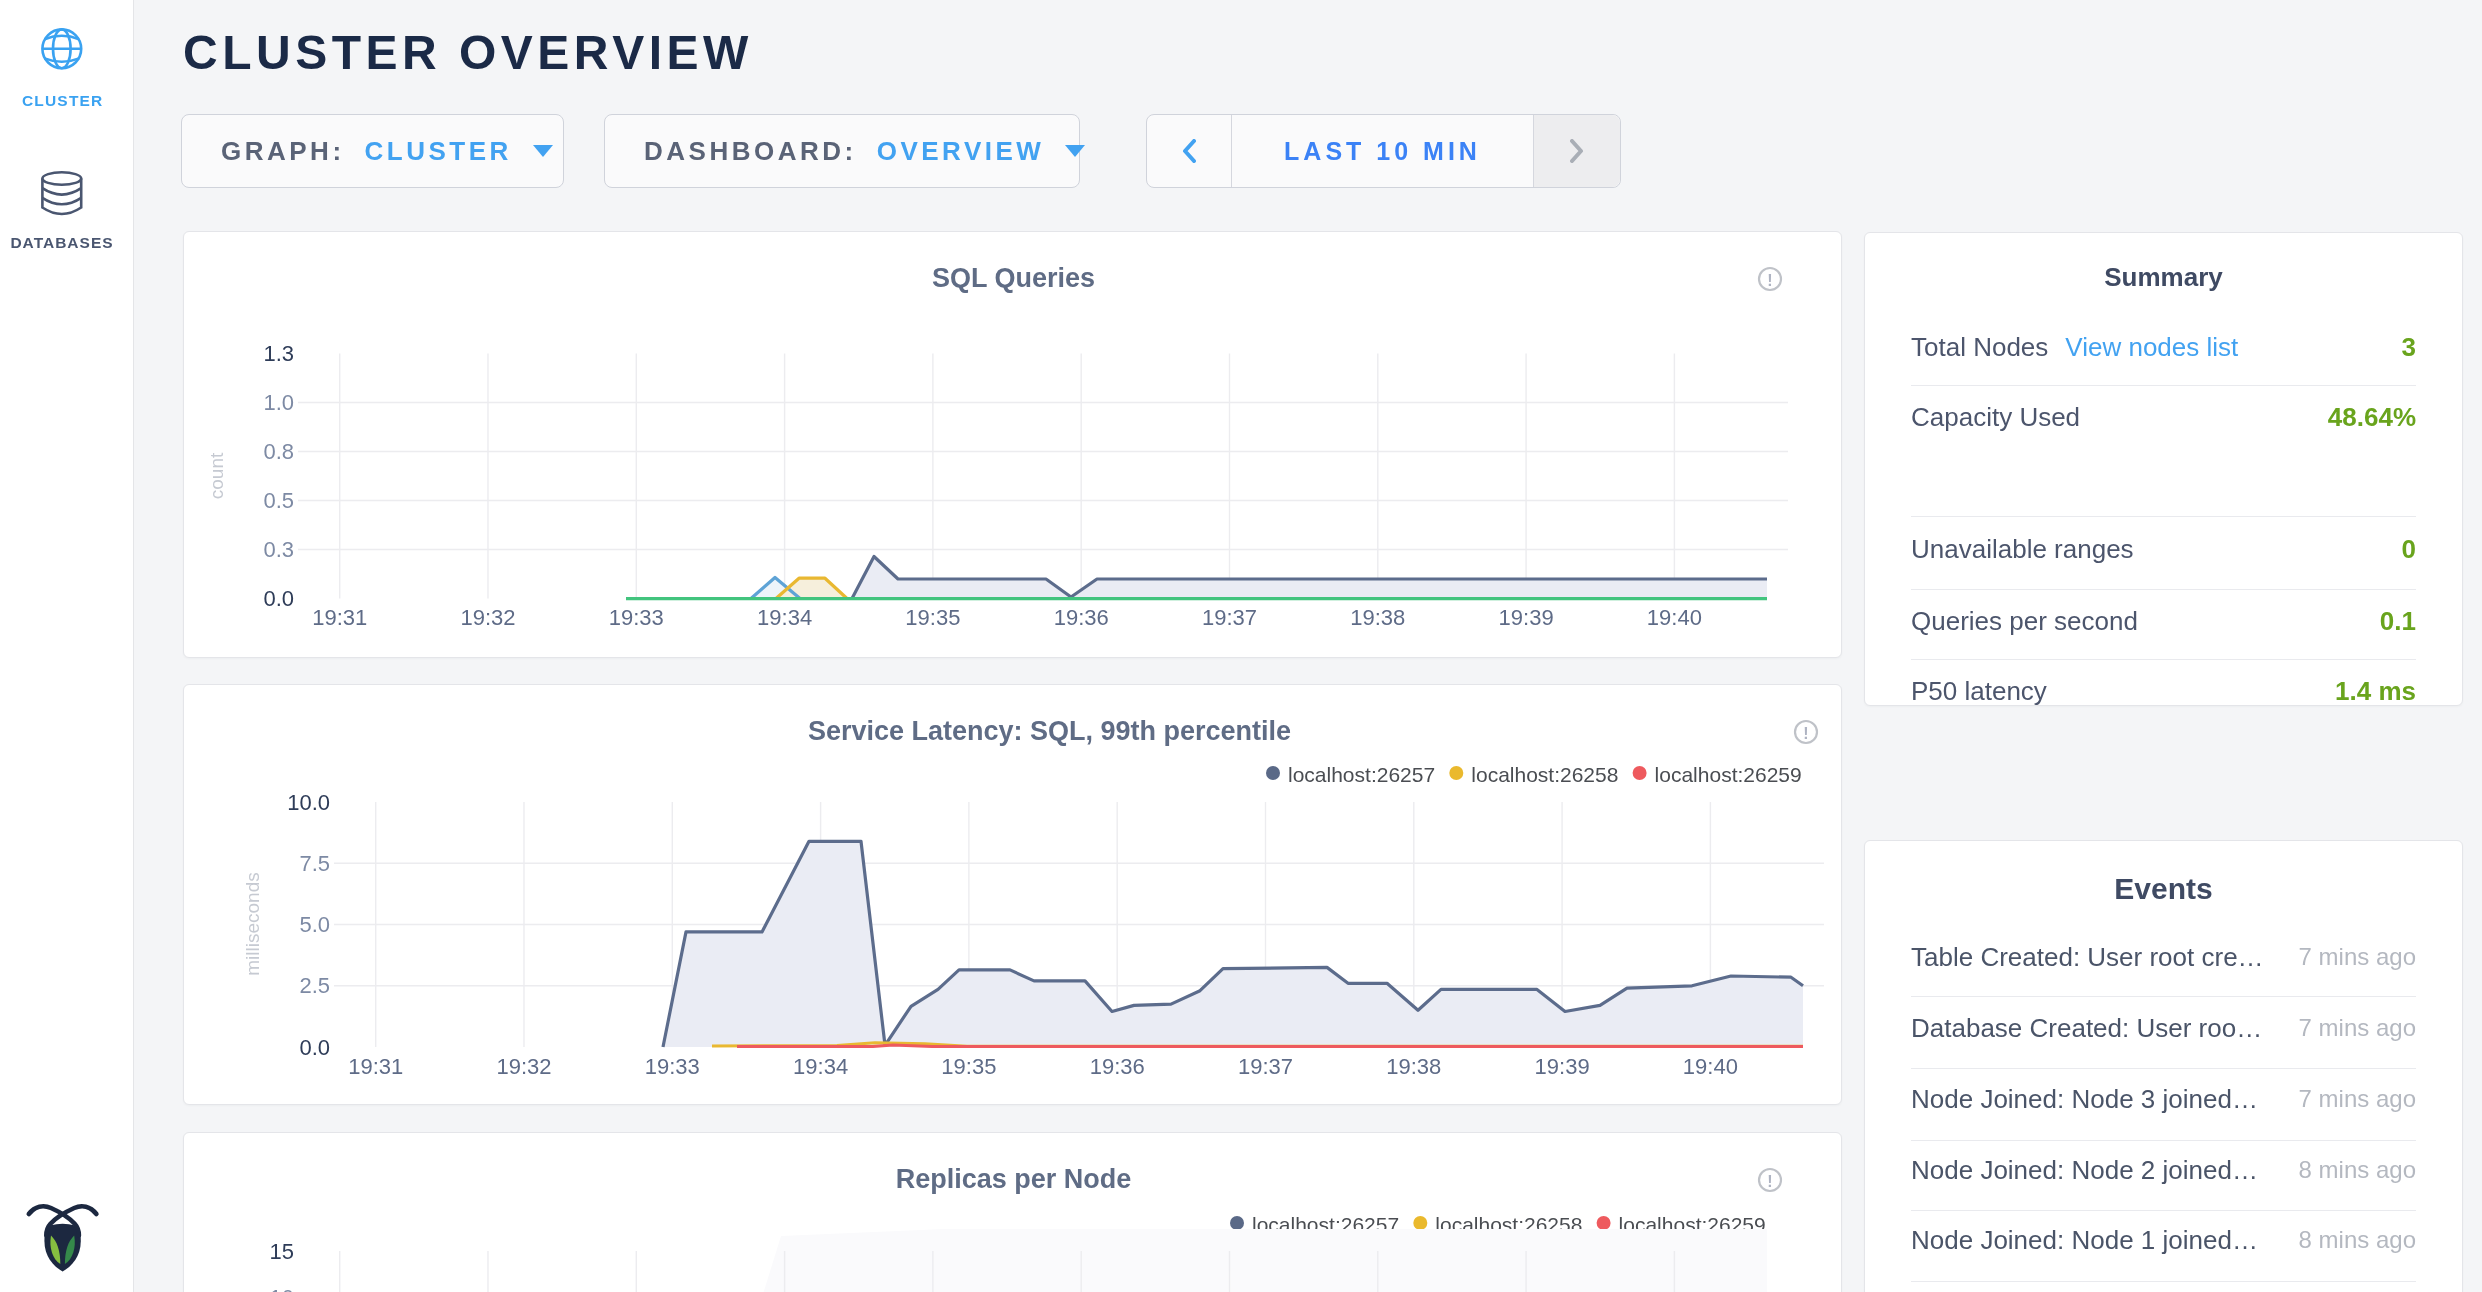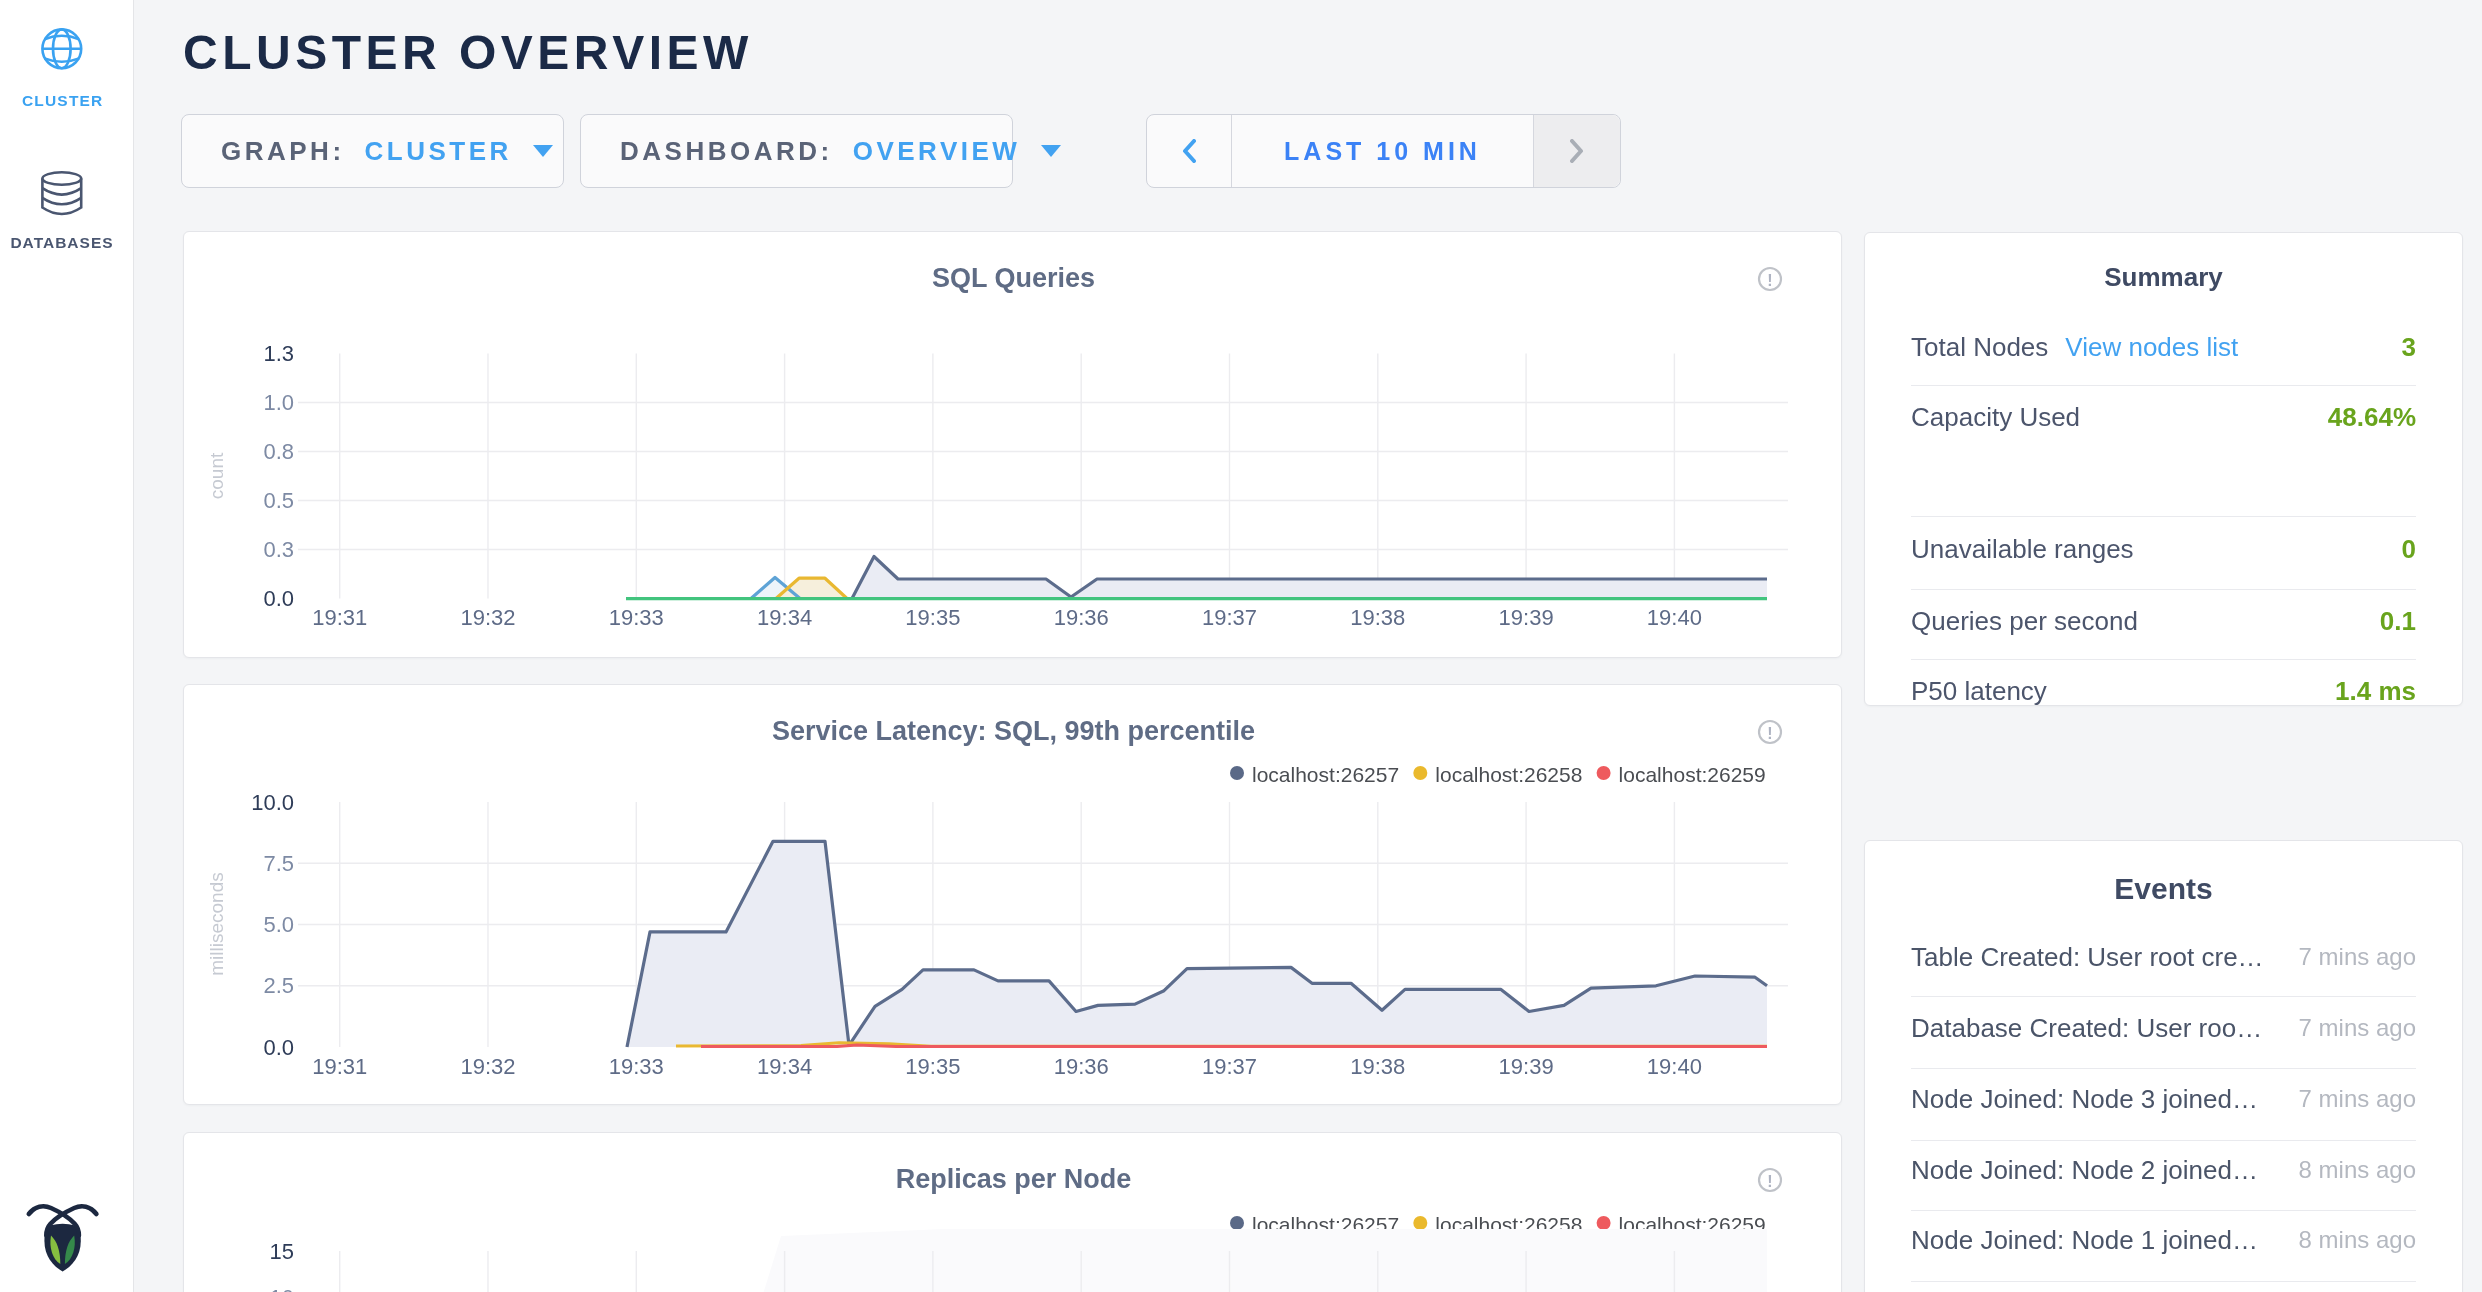--- a/index.html
+++ b/index.html
@@ -14,21 +14,21 @@
   border-top:12px solid #42a2f1; margin-left:21px; }
 </style></head>
 <body>
 
 <div style="position:absolute;left:183px;top:25px;font-size:48px;font-weight:bold;letter-spacing:4.5px;color:#1b2a47">CLUSTER OVERVIEW</div>
 <div class="ctl" style="left:181px;top:114px;width:383px;">
   <span class="ctll">GRAPH:</span>
     <span class="ctlv">CLUSTER</span>
     <span class="caret"></span>
 </div>
-<div class="ctl" style="left:580px;top:114px;width:433px;">
+<div class="ctl" style="left:604px;top:114px;width:476px;">
   <span class="ctll">DASHBOARD:</span>
     <span class="ctlv">OVERVIEW</span>
     <span class="caret"></span>
 </div>
 <div class="ctl" style="left:1146px;top:114px;width:475px;padding:0;justify-content:stretch">
   <div style="width:85px;height:100%;display:flex;align-items:center;justify-content:center;border-right:1.5px solid #d5d7de">
     <svg width="14" height="24" viewBox="0 0 14 24">
         <path d="M12 2 L3 12 L12 22" fill="none" stroke="#42a2f1" stroke-width="4" stroke-linecap="round" stroke-linejoin="round"></path>
       </svg>
   </div>
@@ -79,21 +79,21 @@
 <polygon points="442.0,366.5 567.0,366.5 591.0,345.5 616.0,366.5 1583.0,366.5 1583.0,366.5 442.0,366.5" fill="#eef4fa"></polygon>
 <polygon points="442.0,366.5 592.0,366.5 615.0,346.2 641.0,346.2 663.0,366.5 1583.0,366.5 1583.0,366.5 442.0,366.5" fill="#f6efdc"></polygon>
 <polygon points="442.0,366.5 668.0,366.5 690.0,324.5 714.0,347.0 862.0,347.0 887.0,365.0 913.0,347.0 1583.0,347.0 1583.0,366.5 442.0,366.5" fill="#eaecf4"></polygon>
 <polyline points="442.0,366.5 567.0,366.5 591.0,345.5 616.0,366.5 1583.0,366.5" fill="none" stroke="#5ea3d6" stroke-width="3.2" stroke-linejoin="round"></polyline>
 <polyline points="442.0,366.5 592.0,366.5 615.0,346.2 641.0,346.2 663.0,366.5 1583.0,366.5" fill="none" stroke="#e9b831" stroke-width="3.2" stroke-linejoin="round"></polyline>
 <polyline points="442.0,366.5 668.0,366.5 690.0,324.5 714.0,347.0 862.0,347.0 887.0,365.0 913.0,347.0 1583.0,347.0" fill="none" stroke="#5c6c8c" stroke-width="3.2" stroke-linejoin="round"></polyline>
 <polyline points="442.0,366.7 1583.0,366.7" fill="none" stroke="#42c47e" stroke-width="3.2"></polyline>
 </svg>
 </div>
 
-<div class="card" style="left:183px;top:684px;width:1659px;height:421px;">
+<div class="card" style="left:183px;top:684px;width:1659px;height:421px;padding-left:36px;">
 <svg width="1659" height="421" viewBox="0 0 1659 421">
 <text x="829.5" y="46" text-anchor="middle" dominant-baseline="central" font-size="27" font-weight="bold" fill="#5f6c85">Service Latency: SQL, 99th percentile</text>
       <circle cx="1586" cy="47" r="11" fill="none" stroke="#bfc2c8" stroke-width="2.2"></circle>
       <text x="1586" y="48" text-anchor="middle" dominant-baseline="central" font-size="16" font-weight="bold" fill="#aeb3c2">!</text>
 <circle cx="1053" cy="88" r="7" fill="#5a6987"></circle>
 <text x="1068" y="89" dominant-baseline="central" font-size="21" fill="#4a4d52">localhost:26257</text>
 <circle cx="1236.3" cy="88" r="7" fill="#eab92d"></circle>
 <text x="1251.3" y="89" dominant-baseline="central" font-size="21" fill="#4a4d52">localhost:26258</text>
 <circle cx="1419.6" cy="88" r="7" fill="#ee5a5e"></circle>
 <text x="1434.6" y="89" dominant-baseline="central" font-size="21" fill="#4a4d52">localhost:26259</text>

